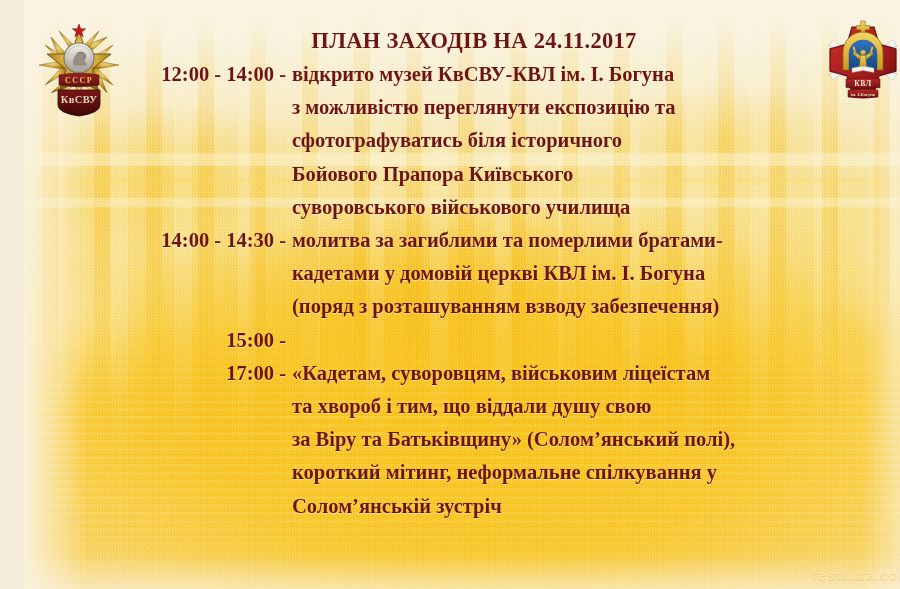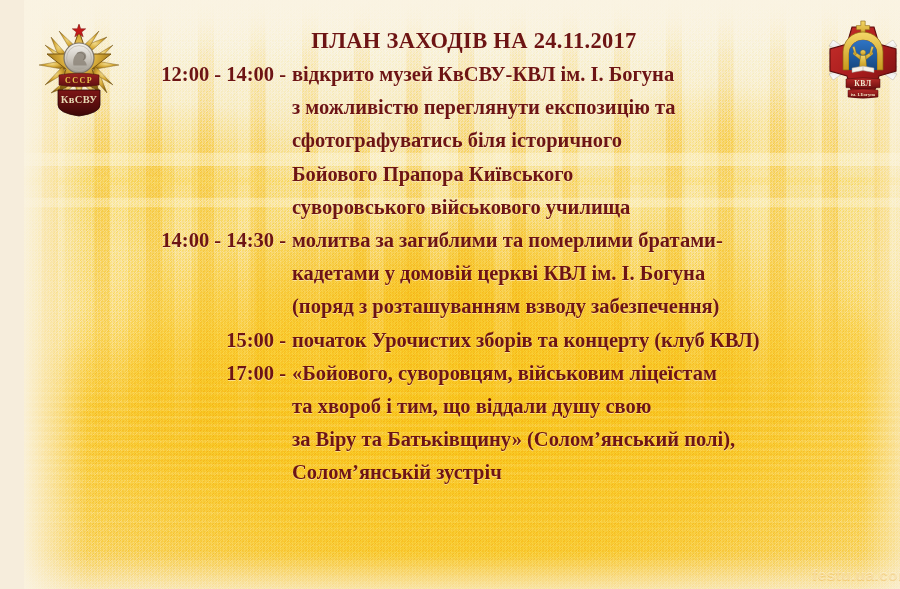--- a/index.html
+++ b/index.html
@@ -201,31 +201,29 @@
         <div class="time">14:00 - 14:30 -</div>
         <div class="desc">
           <span class="ln">молитва за загиблими та померлими братами-</span>
           <span class="ln">кадетами у домовій церкві КВЛ ім. І. Богуна</span>
           <span class="ln">(поряд з розташуванням взводу забезпечення)</span>
         </div>
       </div>
 
       <div class="row">
         <div class="time">15:00 -</div>
-        <div class="desc">
-          <span class="ln">початок Урочистих зборів та концерту (клуб КВЛ)</span>
-        </div>
       </div>
 
       <div class="row">
         <div class="time">17:00 -</div>
         <div class="desc">
-          <span class="ln">«Бойового, суворовцям, військовим ліцеїстам</span>
+          <span class="ln">«Кадетам, суворовцям, військовим ліцеїстам</span>
           <span class="ln">та хвороб і тим, що віддали душу свою</span>
           <span class="ln">за Віру та Батьківщину» (Солом’янський полі),</span>
+          <span class="ln">короткий мітинг, неформальне спілкування у</span>
           <span class="ln">Солом’янській зустріч</span>
         </div>
       </div>
 
     </div>
 
     <div class="watermark">festu.ua.com</div>
   </div>
 
   <div class="badge" id="badge-left">

